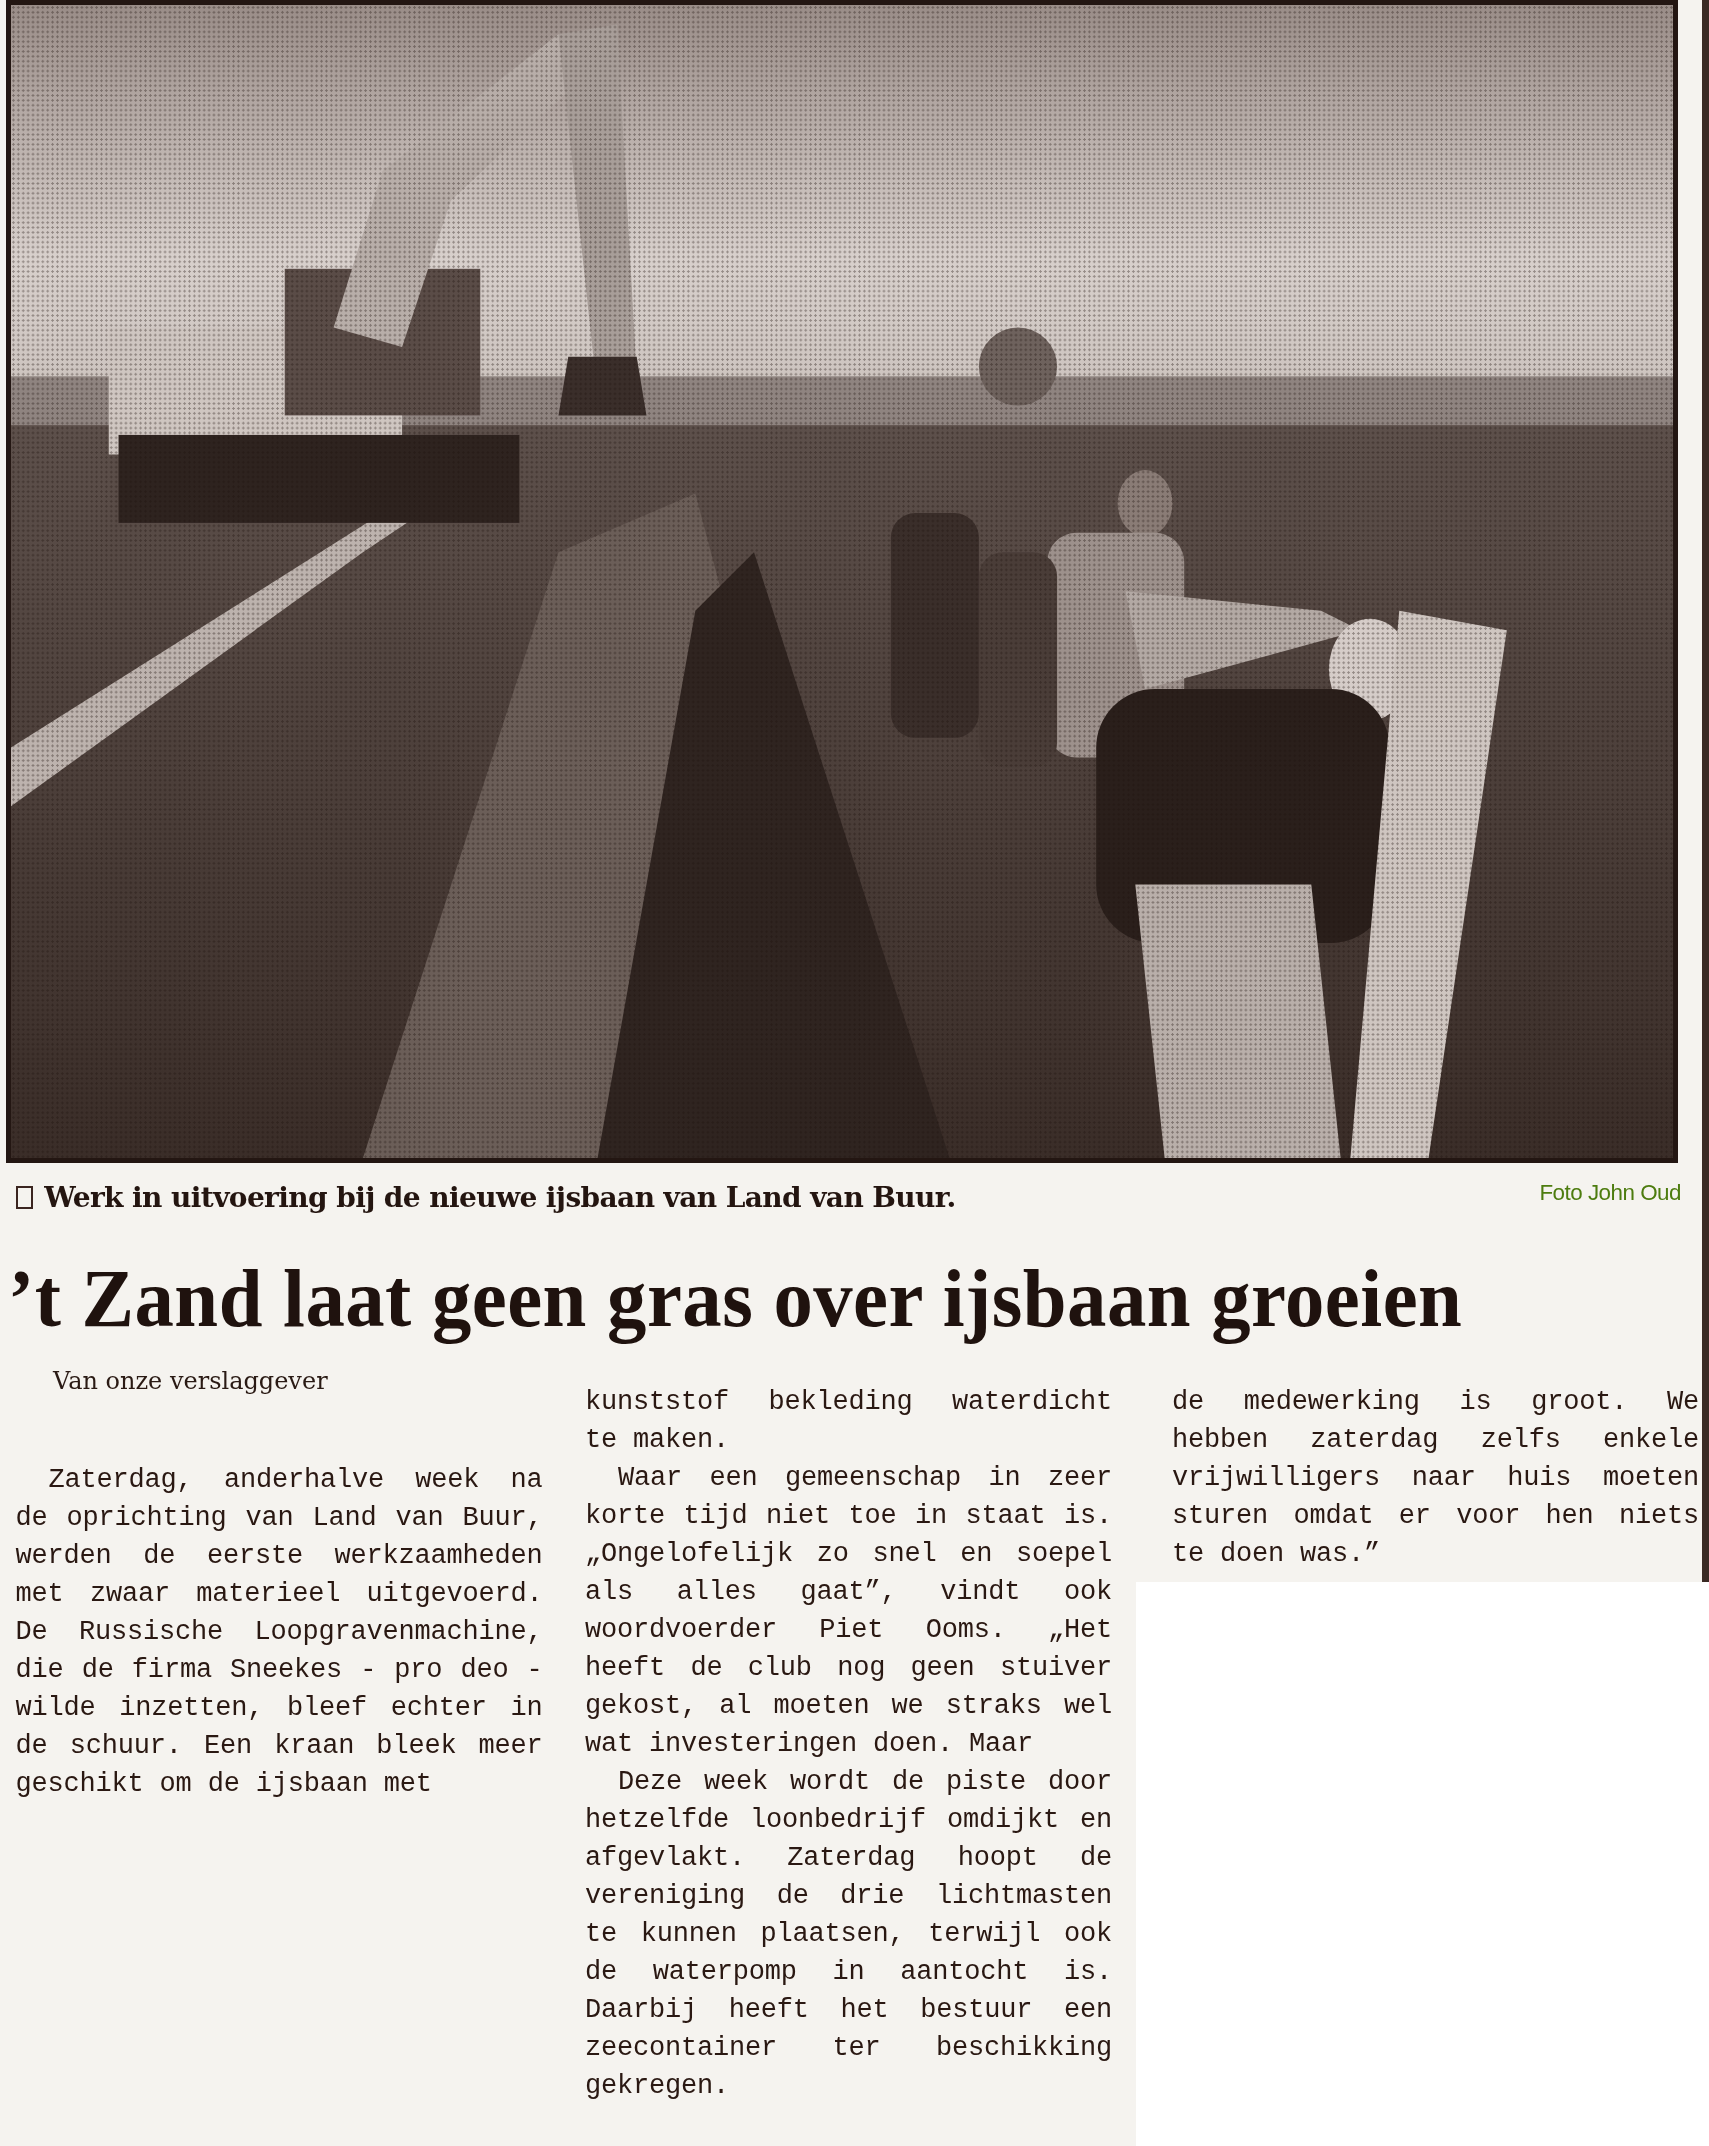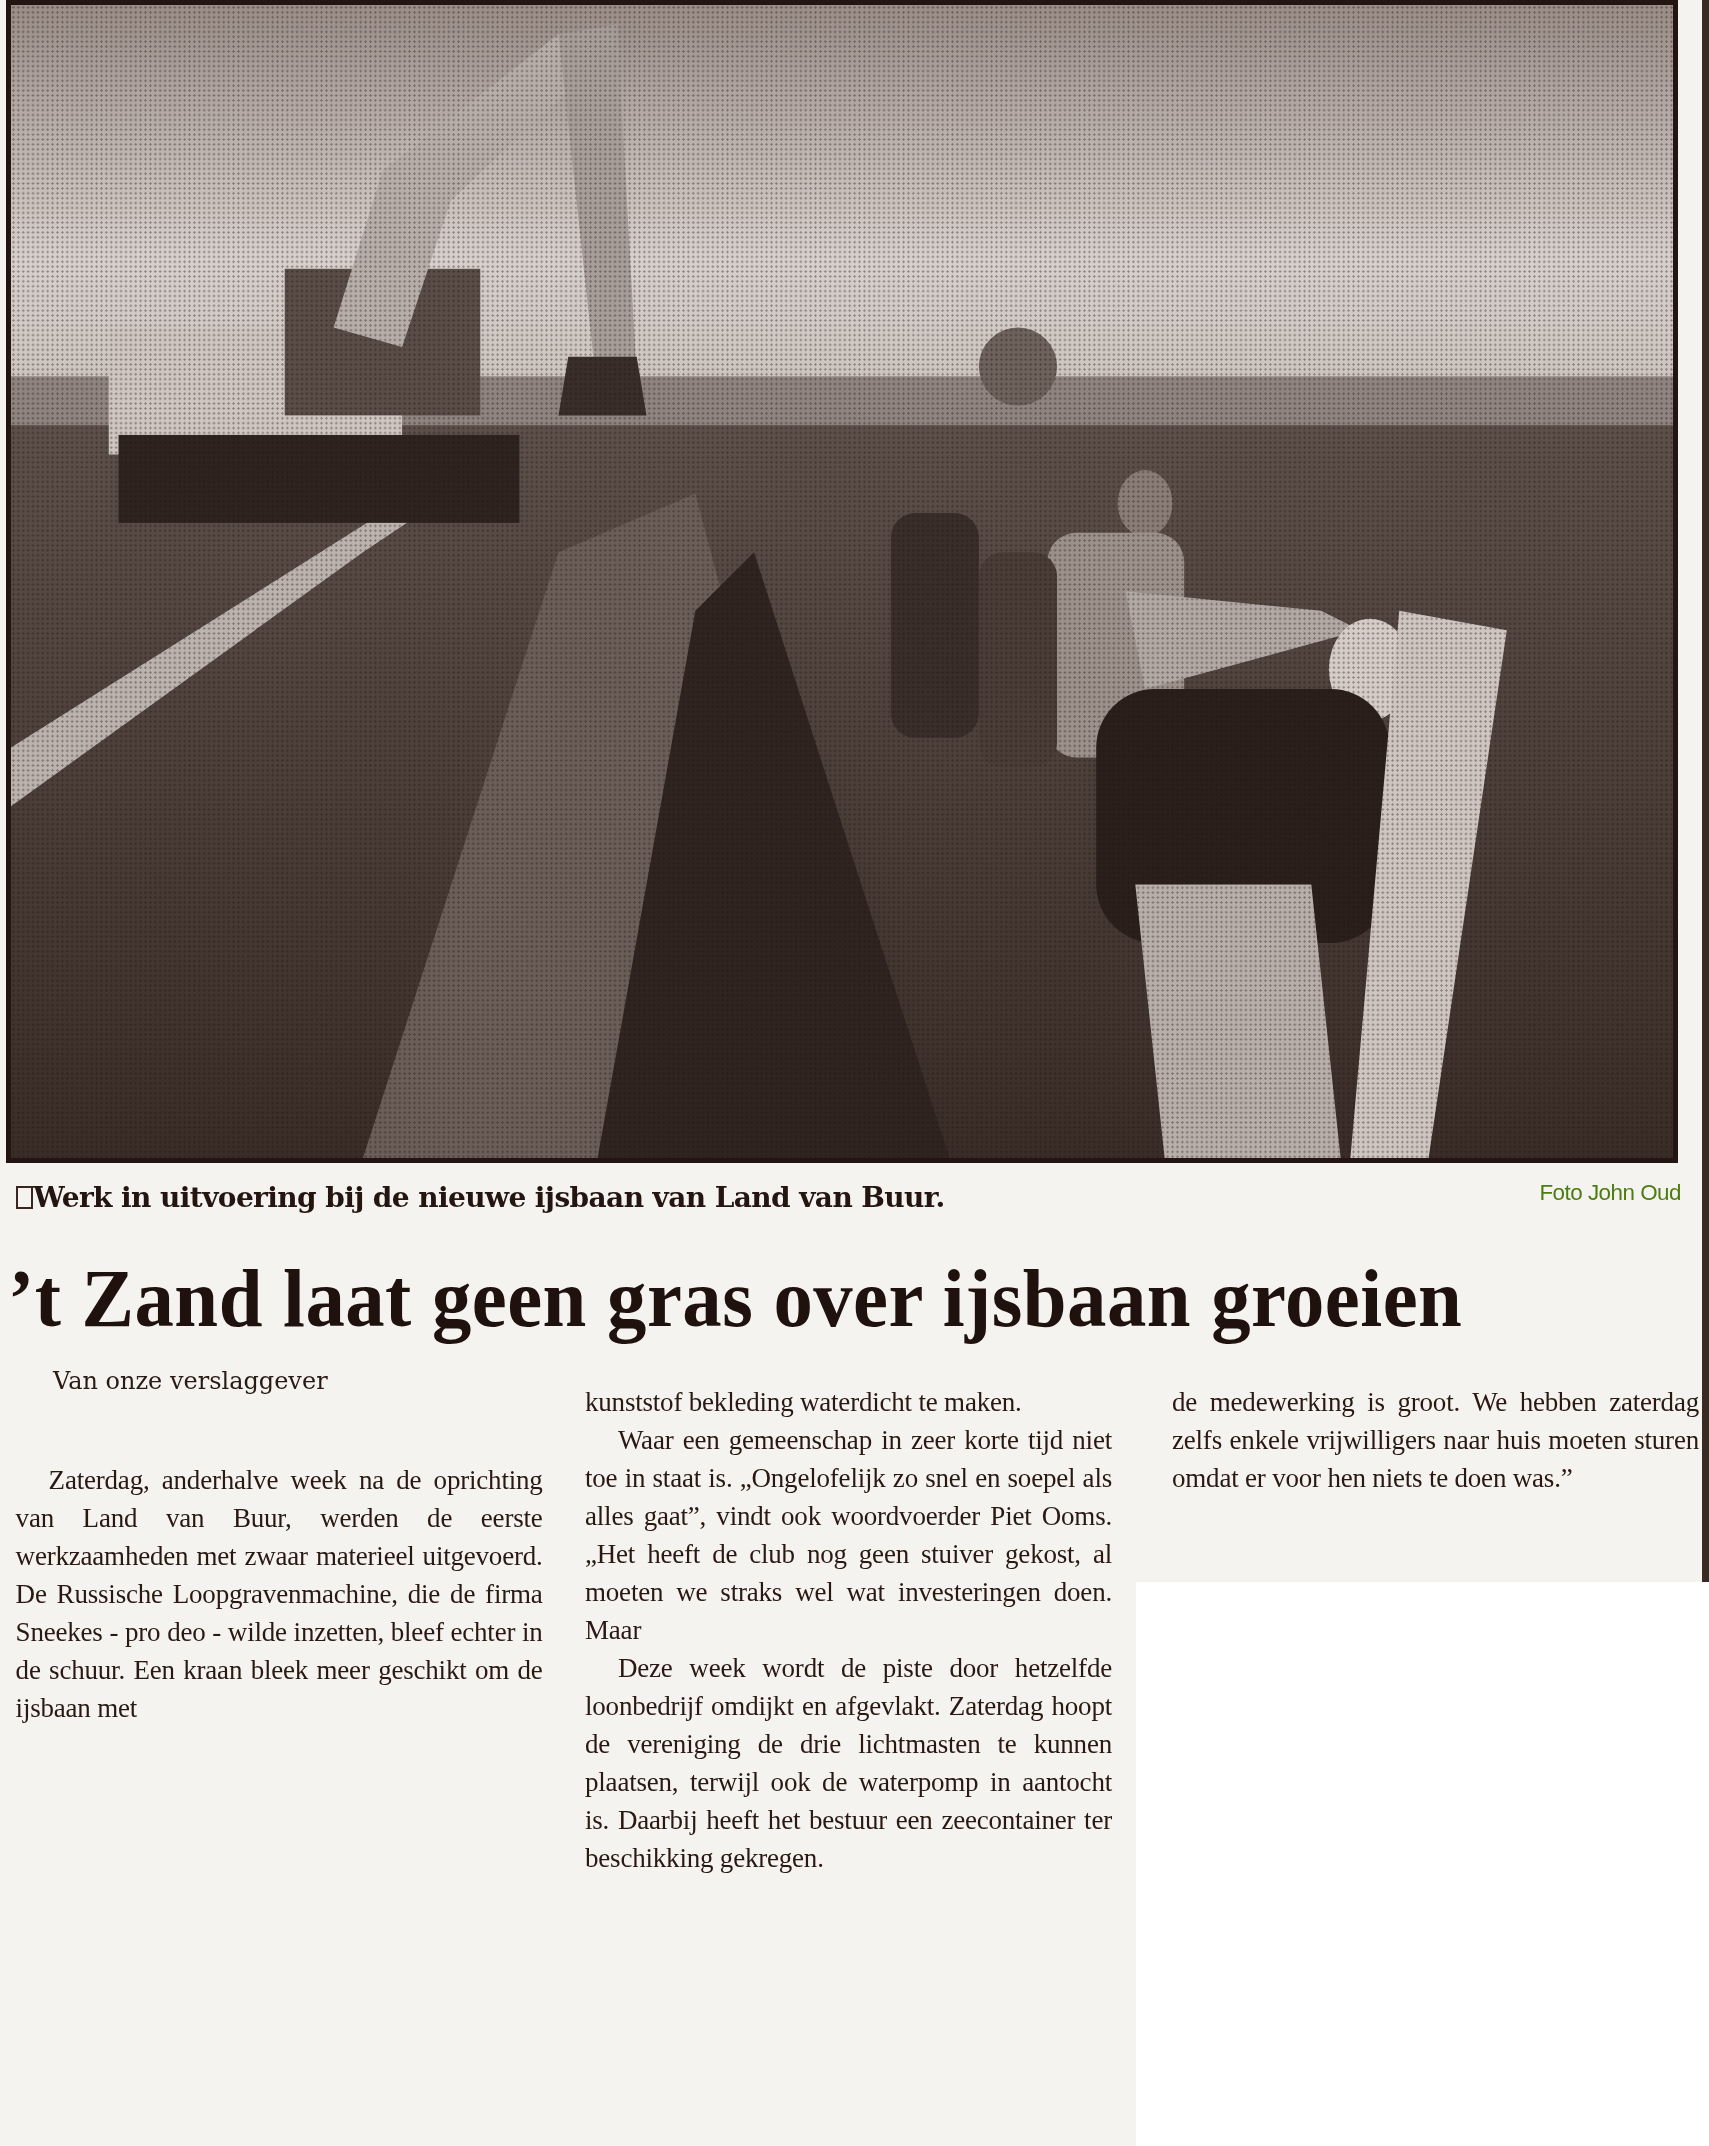--- a/index.html
+++ b/index.html
@@ -29,21 +29,21 @@
     }
     .photo svg { width: 100%; height: 100%; display: block; }
     .halftone {
       position: absolute; inset: 0; pointer-events: none;
       background-image: radial-gradient(rgba(30,18,14,0.35) 1px, transparent 1.4px);
       background-size: 4.9px 4.9px;
     }
     
     .caption {
       position: absolute; left: 15.6px; top: 1178px; height: 39px;
-      display: flex; align-items: center; gap: 0;
+      display: flex; align-items: center; gap: 11px;
       font-family: "DejaVu Serif", serif; font-weight: bold; font-size: 28px;
       letter-spacing: -0.6px; color: #241510;
     }
     .caption .box {
       width: 17.6px; height: 23.4px; border: 2px solid #3b2520; box-sizing: border-box;
     }
     .credit {
       position: absolute; right: 29px; top: 1180px;
       font-family: "Liberation Sans", sans-serif; font-size: 22.4px; color: #4d7c0f;
       letter-spacing: -0.5px;
@@ -56,21 +56,21 @@
       color: #1f120e; transform: scaleX(0.96); transform-origin: left;
       white-space: nowrap;
     }
     .byline {
       position: absolute; left: 53px; top: 1367px;
       font-family: "DejaVu Serif", serif; font-size: 24px; color: #2a1a14;
     }
     
     .col {
       position: absolute; top: 1383px;
-      font-family: Liberation Serif, serif; font-size: 27px; line-height: 38px;
+      font-family: Liberation Mono, monospace; font-size: 27px; line-height: 38px;
       color: #2a1812; text-align: justify; letter-spacing: -0.2px;
     }
     .col p { margin: 0; text-indent: 33px; }
     .col p.noindent { text-indent: 0; }
     .col p.gap { margin-top: 37px; }
     .col1 { left: 15.6px; width: 527px; top: 1424px; }
     .col2 { left: 585px; width: 527px; }
     .col3 { left: 1172px; width: 527px; }
   </style>
 </head>

